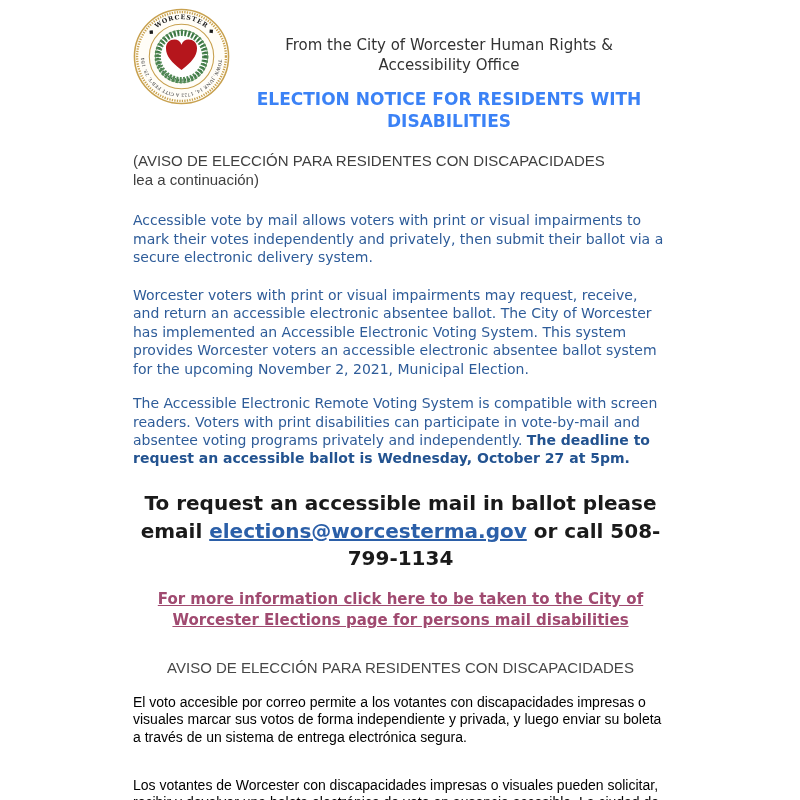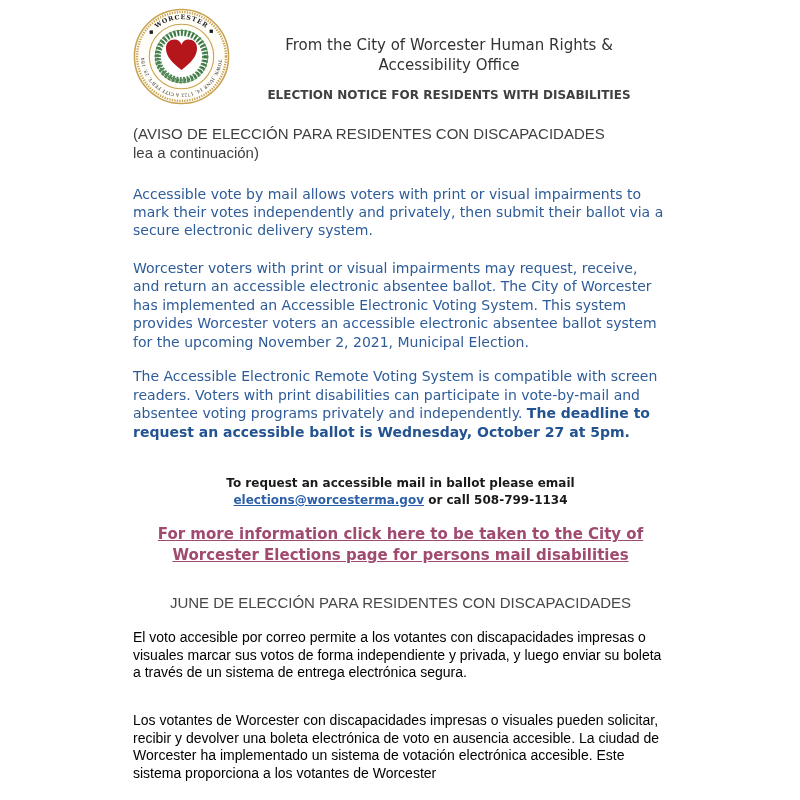--- a/index.html
+++ b/index.html
@@ -32,24 +32,24 @@
     text-align: center;
   }
   .from-line {
     font-size: 15px;
     line-height: 1.32;
     color: #333333;
     max-width: 392px;
     margin: 12px auto;
   }
   .notice-title {
-    font-size: 12px;
+    font-size: 17px;
     font-weight: bold;
     line-height: 1.3;
-    color: #404040;
+    color: #3b82f6;
     max-width: 392px;
     margin: 2px auto 0 auto;
   }
   
   .spanish-note {
     margin-top: 20px;
     text-align: left;
     font-family: "Liberation Sans", sans-serif;
     font-size: 15px;
     line-height: 1.25;
@@ -61,23 +61,23 @@
     font-size: 14px;
     line-height: 1.32;
     color: #2e5c99;
   }
   p.blue.p1 { margin-top: 22px; }
   p.blue.p2 { margin-top: 19px; }
   p.blue.p3 { margin-top: 16px; }
   .blue-bold { font-weight: bold; color: #235390; }
   
   .request-line {
-    margin-top: 34px;
+    margin-top: 22px;
     text-align: center;
-    font-size: 12px;
+    font-size: 20px;
     font-weight: bold;
     line-height: 1.38;
     color: #1a1a1a;
   }
   a.email-link {
     color: #2b5fa8;
     text-decoration: underline;
     cursor: pointer;
   }
   .more-info {
@@ -153,19 +153,19 @@
   <p class="blue p2">Worcester voters with print or visual impairments may request, receive, and return an accessible electronic absentee ballot. The City of Worcester has implemented an Accessible Electronic Voting System. This system provides Worcester voters an accessible electronic absentee ballot system for the upcoming November 2, 2021, Municipal Election.</p>
 
   <p class="blue p3"><span>The Accessible Electronic Remote Voting System is compatible with screen readers. Voters with print disabilities can participate in vote-by-mail and absentee voting programs privately and independently. </span><span class="blue-bold">The deadline to request an accessible ballot is Wednesday, October 27 at 5pm.</span></p>
 
   <div class="request-line"><span>To request an accessible mail in ballot please email </span><a class="email-link">elections@worcesterma.gov</a><span> or call 508-799-1134</span></div>
 
   <div class="more-info">
     <a class="maroon-link">For more information click here to be taken to the City of Worcester Elections page for persons mail disabilities</a>
   </div>
 
-  <div class="aviso-heading">JUNE DE ELECCIÓN PARA RESIDENTES CON DISCAPACIDADES</div>
+  <div class="aviso-heading">AVISO DE ELECCIÓN PARA RESIDENTES CON DISCAPACIDADES</div>
 
   <p class="gray sp1">El voto accesible por correo permite a los votantes con discapacidades impresas o visuales marcar sus votos de forma independiente y privada, y luego enviar su boleta a través de un sistema de entrega electrónica segura.</p>
 
   <p class="gray sp2">Los votantes de Worcester con discapacidades impresas o visuales pueden solicitar, recibir y devolver una boleta electrónica de voto en ausencia accesible. La ciudad de Worcester ha implementado un sistema de votación electrónica accesible. Este sistema proporciona a los votantes de Worcester</p>
 
 </div>
 
 </body></html>

